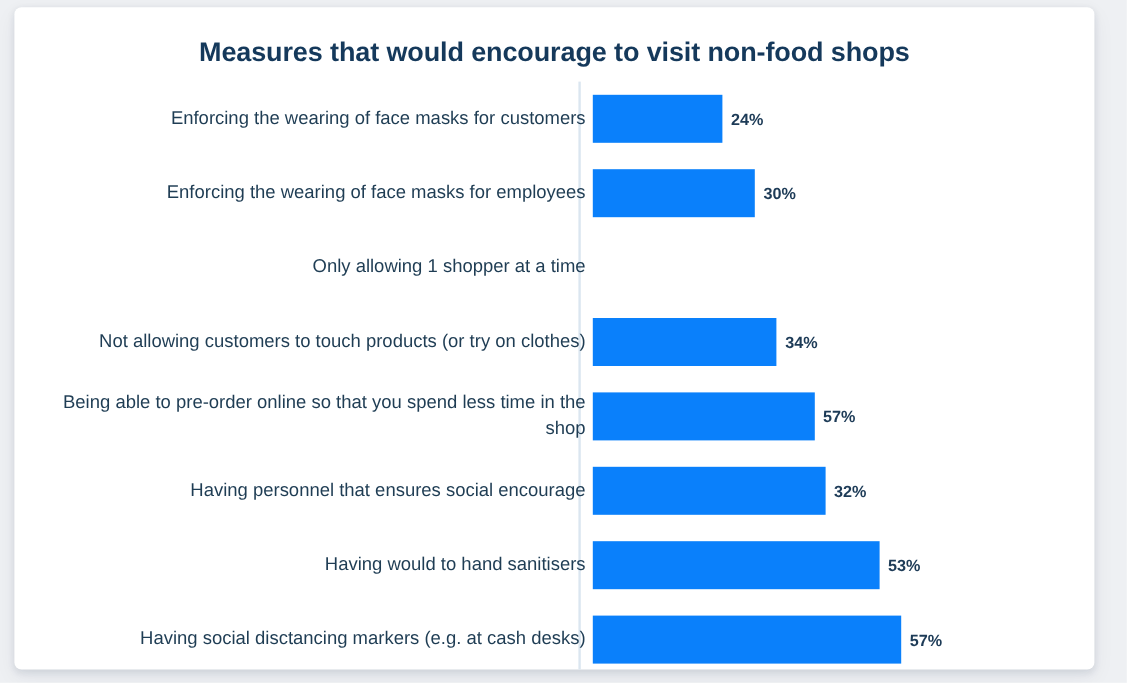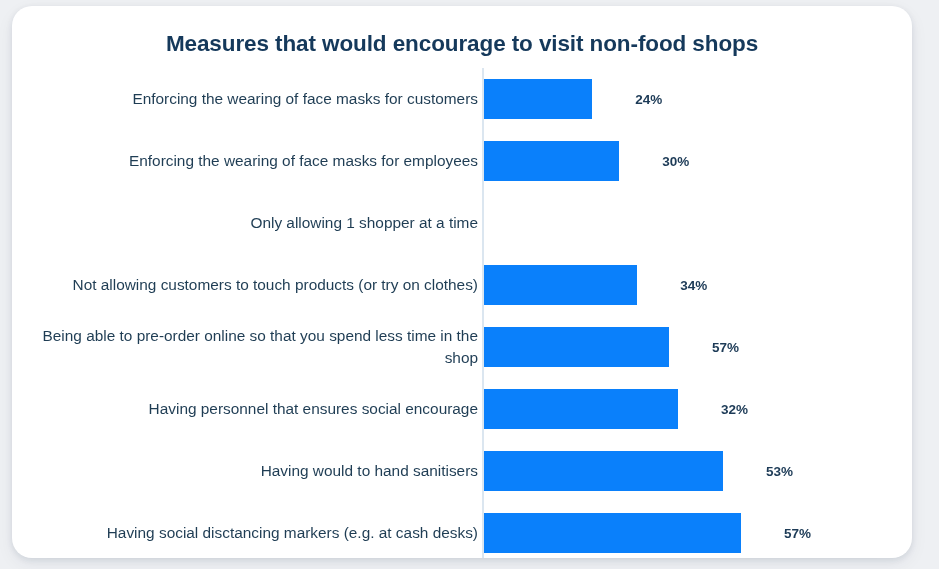--- a/index.html
+++ b/index.html
@@ -18,21 +18,21 @@
     width: 939px;
     height: 569px;
   }
   .card {
     position: absolute;
     left: 12px;
     top: 6px;
     width: 900px;
     height: 552px;
     background: #ffffff;
-    border-radius: 20px;
+    border-radius: 6px;
     box-shadow: 0 2px 6px rgba(20, 40, 70, 0.10),
                 0 6px 18px rgba(20, 40, 70, 0.06);
     overflow: hidden;
   }
   .chart-title {
     position: absolute;
     left: 0;
     top: 25px;
     width: 900px;
     text-align: center;
@@ -52,21 +52,21 @@
   .axis-line {
     position: absolute;
     left: 470px;
     top: 0px;
     width: 2px;
     height: 494px;
     background: #dbe6f0;
   }
   .rows {
     position: absolute;
-    left: 0;
+    left: 10px;
     top: 0;
     width: 900px;
   }
   .row {
     position: relative;
     height: 62px;
     width: 900px;
   }
   .cat-label {
     position: absolute;
@@ -87,21 +87,20 @@
     width: 100%;
   }
   .bar-wrap {
     position: absolute;
     left: 472px;
     top: 0;
     height: 62px;
     right: 0;
     display: flex;
     align-items: center;
-    gap: 36px;
   }
   .bar {
     height: 40px;
     background: #0a80fb;
     flex: 0 0 auto;
   }
   .bar-value {
     font-size: 13.5px;
     font-weight: bold;
     color: #1d3b57;

